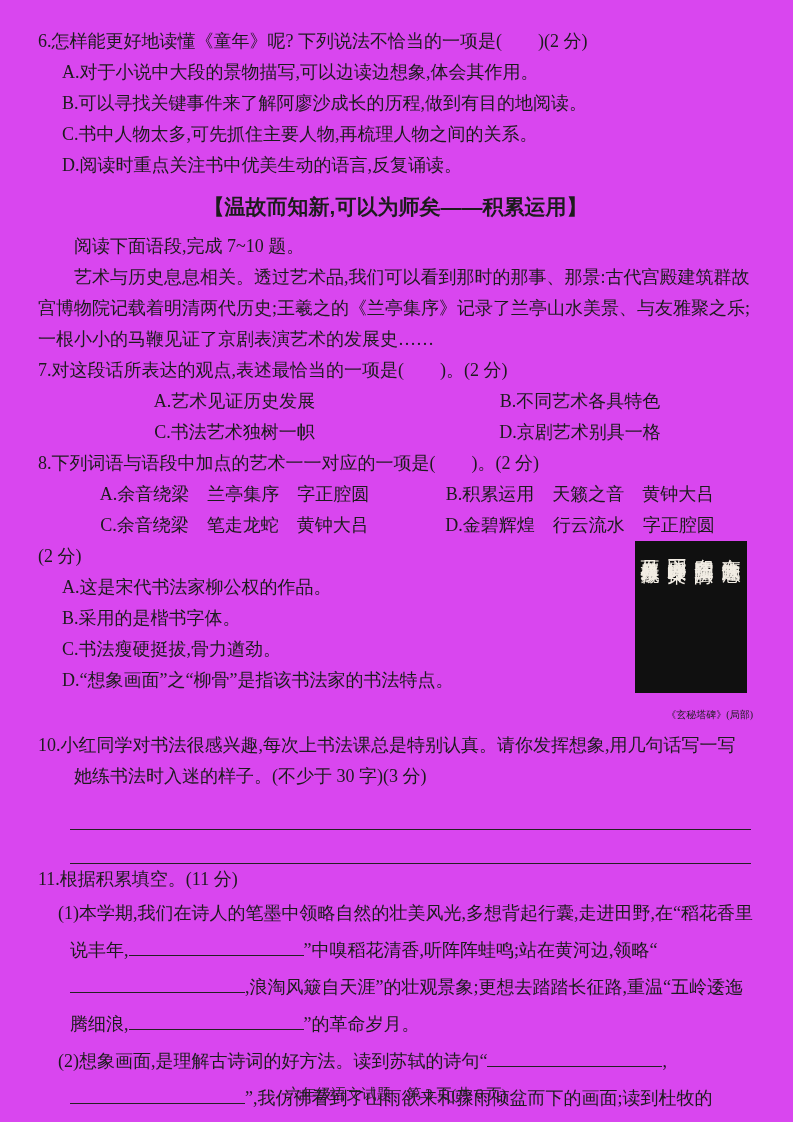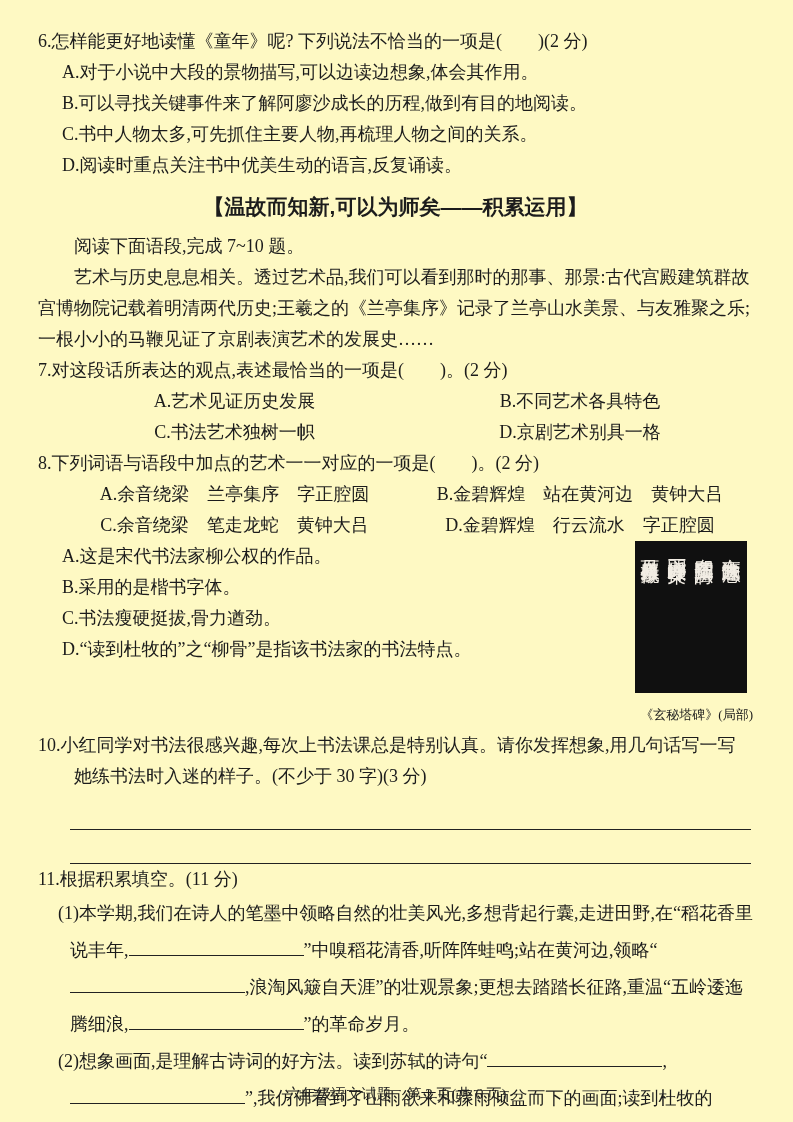--- a/index.html
+++ b/index.html
@@ -5,21 +5,21 @@
   html, body { margin: 0; padding: 0; }
   body {
     width: 793px; height: 1122px;
     background: #f2f2f0;
     font-family: "Liberation Serif", "DejaVu Serif", serif;
   }
   .page {
     position: relative;
     width: 793px; height: 1122px;
     box-sizing: border-box;
-    background: #fef9c3;
+    background: #d946ef;
     color: #1c1c1c;
     padding: 26px 40px 0 38px;
     font-size: 18px;
     line-height: 31px;
     overflow: hidden;
   }
   p { margin: 0; }
   .stem { }
   .opt { padding-left: 24px; }
   .indent { text-indent: 2em; }
@@ -55,21 +55,21 @@
     font-size: 19px;
     line-height: 27px;
     letter-spacing: 1px;
     padding: 3px 2px;
     box-sizing: border-box;
     overflow: hidden;
   }
   .callig-box .col { display: block; }
   .callig figcaption {
     margin-top: 6px;
-    font-size: 13px;
+    font-size: 10px;
     text-align: right;
     white-space: nowrap;
   }
   .q9-text { max-width: 565px; }
   
   .hang10 { padding-left: 36px; text-indent: -36px; }
   .answer-line {
     height: 33px;
     margin-left: 32px;
     margin-right: 2px;
@@ -123,41 +123,42 @@
       <p>B.不同艺术各具特色</p>
       <p>C.书法艺术独树一帜</p>
       <p>D.京剧艺术别具一格</p>
     </div>
   </section>
 
   <section>
     <p class="stem">8.下列词语与语段中加点的艺术一一对应的一项是(　　)。(2 分)</p>
     <div class="opt-grid">
       <p>A.余音绕梁　兰亭集序　字正腔圆</p>
-      <p>B.金碧辉煌　站在黄河边　黄钟大吕</p>
+      <p>B.积累运用　天籁之音　黄钟大吕</p>
       <p>C.余音绕梁　笔走龙蛇　黄钟大吕</p>
       <p>D.金碧辉煌　行云流水　字正腔圆</p>
     </div>
   </section>
 
   <section class="q9-wrap">
     <figure class="callig" style="margin-block:0;margin-inline:0 0;">
       <div class="callig-box">
         <span class="col">有大法師逢感</span>
         <span class="col">名空門正闕法詩</span>
         <span class="col">方開崢嶸棟梁一</span>
         <span class="col">旦而摧水月鏡像</span>
       </div>
       <figcaption>《玄秘塔碑》(局部)</figcaption>
     </figure>
     <div class="q9-text">
+      <p class="stem">(2 分)</p>
       <p class="opt">A.这是宋代书法家柳公权的作品。</p>
       <p class="opt">B.采用的是楷书字体。</p>
       <p class="opt">C.书法瘦硬挺拔,骨力遒劲。</p>
-      <p class="opt">D.“读到杜牧的”之“柳骨”是指该书法家的书法特点。</p>
+      <p class="opt">D.“想象画面”之“柳骨”是指该书法家的书法特点。</p>
     </div>
   </section>
 
   <section>
     <p class="stem hang10">10.小红同学对书法很感兴趣,每次上书法课总是特别认真。请你发挥想象,用几句话写一写她练书法时入迷的样子。(不少于 30 字)(3 分)</p>
     <div class="answer-line first"></div>
     <div class="answer-line"></div>
   </section>
 
   <section>

